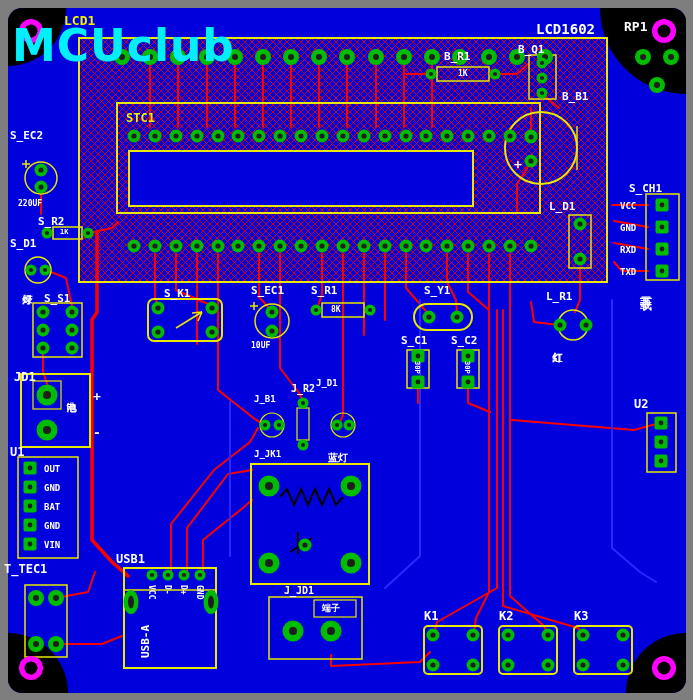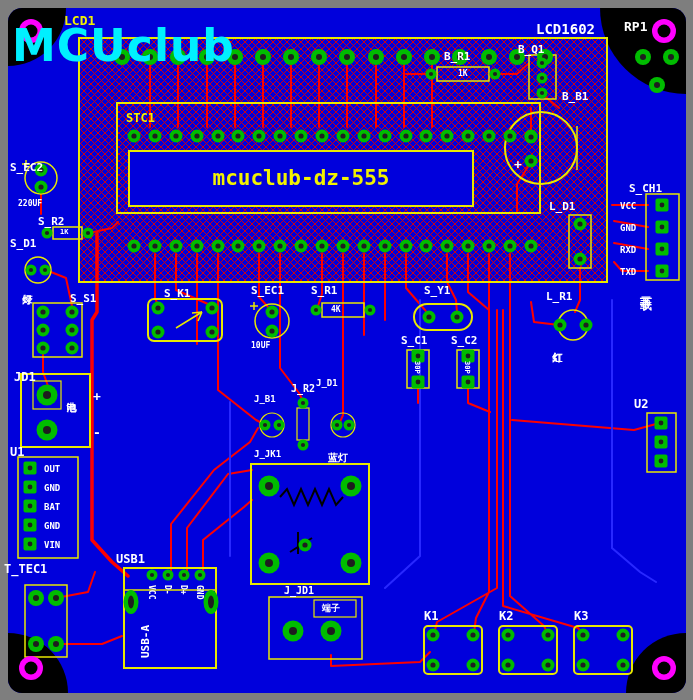--- a/index.html
+++ b/index.html
@@ -347,21 +347,20 @@
     <circle cx="664" cy="668" r="12" fill="#ff00ff"></circle>
         <circle cx="664" cy="668" r="6.5" fill="#000"></circle>
   </g>
 </svg>
 
 <div class="lbl brand" style="left:12px;top:24px;">MCUclub</div>
 <div class="lbl yel" style="left:64px;top:14px;font-size:13px;">LCD1</div>
 <div class="lbl" style="left:536px;top:22px;font-size:14px;">LCD1602</div>
 <div class="lbl" style="left:624px;top:20px;font-size:13px;">RP1</div>
 <div class="lbl yel" style="left:126px;top:112px;font-size:12px;">STC1</div>
-<div class="lbl module" style="left:129px;top:168px;">mcuclub-dz-555</div>
 
 <div class="lbl" style="left:444px;top:51px;">B_R1</div>
 <div class="lbl" style="left:458px;top:70px;font-size:8px;">1K</div>
 <div class="lbl" style="left:518px;top:36px;margin-top:8px;">B_Q1</div>
 <div class="lbl" style="left:562px;top:91px;">B_B1</div>
 <div class="lbl" style="left:514px;top:158px;font-size:13px;">+</div>
 <div class="lbl" style="left:549px;top:201px;">L_D1</div>
 
 <div class="lbl" style="left:629px;top:183px;">S_CH1</div>
 <div class="lbl" style="left:620px;top:202px;font-size:9px;">VCC</div>
@@ -373,32 +372,32 @@
 <div class="lbl" style="left:546px;top:291px;text-align:right;">L_R1</div>
 <div class="lbl v" style="left:552px;top:344px;font-size:10px;">红灯</div>
 
 <div class="lbl" style="left:424px;top:285px;">S_Y1</div>
 <div class="lbl" style="left:401px;top:335px;">S_C1</div>
 <div class="lbl" style="left:451px;top:335px;">S_C2</div>
 <div class="lbl vr" style="left:413px;top:361px;font-size:7px;">30P</div>
 <div class="lbl vr" style="left:463px;top:361px;font-size:7px;">30P</div>
 
 <div class="lbl" style="left:311px;top:285px;">S_R1</div>
-<div class="lbl" style="left:331px;top:306px;font-size:8px;">4K</div>
+<div class="lbl" style="left:331px;top:306px;font-size:8px;">8K</div>
 <div class="lbl" style="left:251px;top:285px;text-align:center;">S_EC1</div>
 <div class="lbl" style="left:251px;top:342px;font-size:8px;">10UF</div>
 <div class="lbl" style="left:164px;top:288px;">S_K1</div>
 
 <div class="lbl" style="left:38px;top:216px;">S_R2</div>
 <div class="lbl" style="left:60px;top:229px;font-size:7px;">1K</div>
-<div class="lbl" style="left:10px;top:162px;">S_EC2</div>
+<div class="lbl" style="left:10px;top:130px;">S_EC2</div>
 <div class="lbl" style="left:18px;top:200px;font-size:8px;">220UF</div>
 <div class="lbl" style="left:10px;top:238px;">S_D1</div>
 <div class="lbl v" style="left:22px;top:286px;font-size:10px;">绿灯</div>
-<div class="lbl" style="left:44px;top:293px;margin-left:26px;">S_S1</div>
+<div class="lbl" style="left:44px;top:293px;">S_S1</div>
 
 <div class="lbl" style="left:14px;top:363px;font-size:12px;margin-top:8px;">JD1</div>
 <div class="lbl" style="left:93px;top:390px;font-size:13px;">+</div>
 <div class="lbl" style="left:93px;top:426px;font-size:13px;">-</div>
 <div class="lbl v" style="left:66px;top:394px;font-size:10px;">电池</div>
 
 <div class="lbl" style="left:10px;top:446px;font-size:12px;">U1</div>
 <div class="lbl" style="left:44px;top:465px;font-size:9px;">OUT</div>
 <div class="lbl" style="left:44px;top:484px;font-size:9px;">GND</div>
 <div class="lbl" style="left:44px;top:503px;font-size:9px;">BAT</div>

